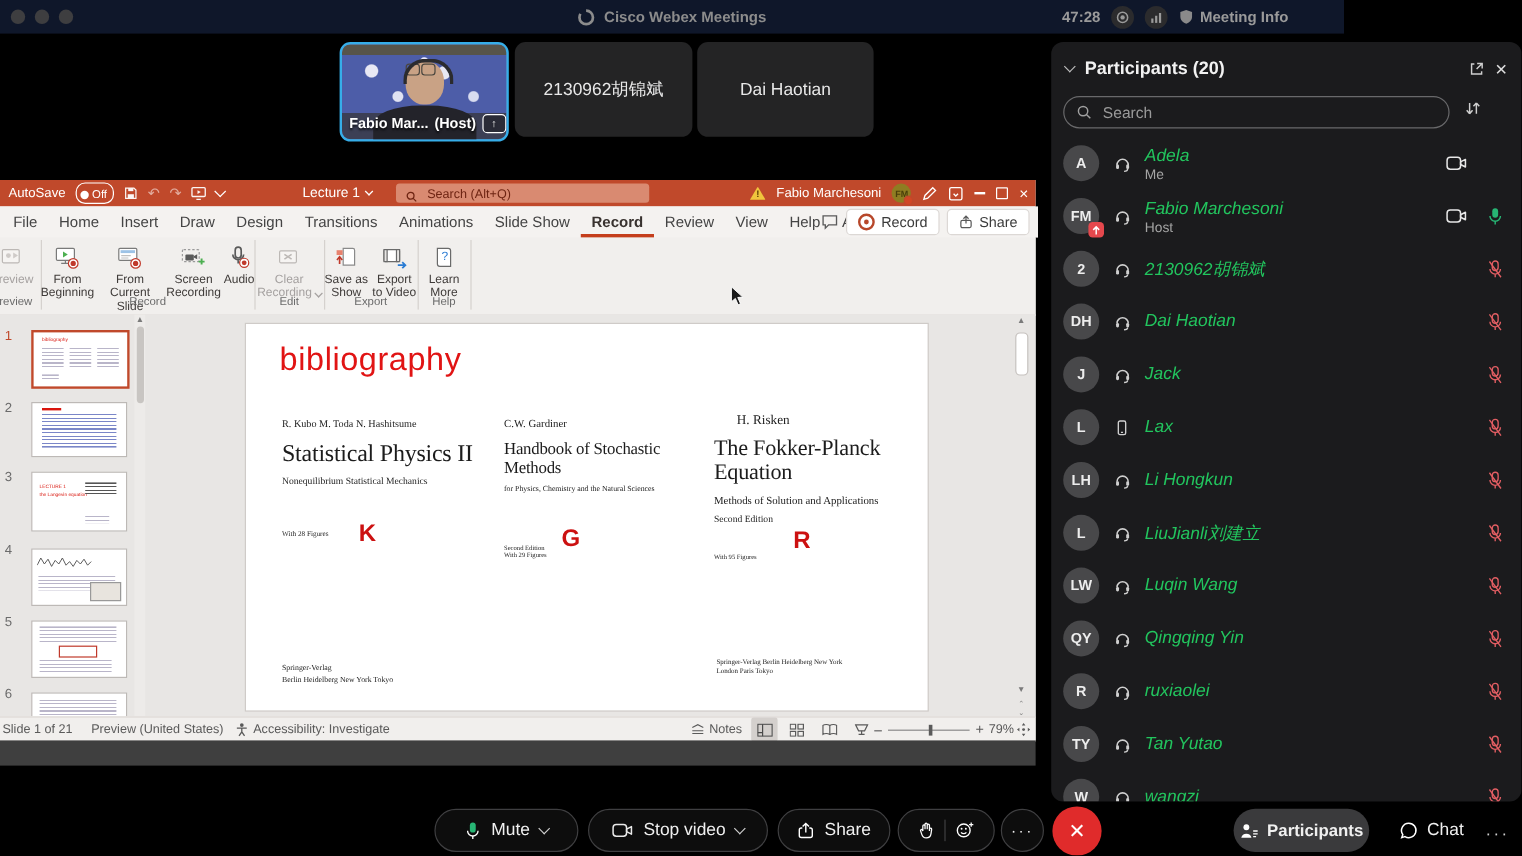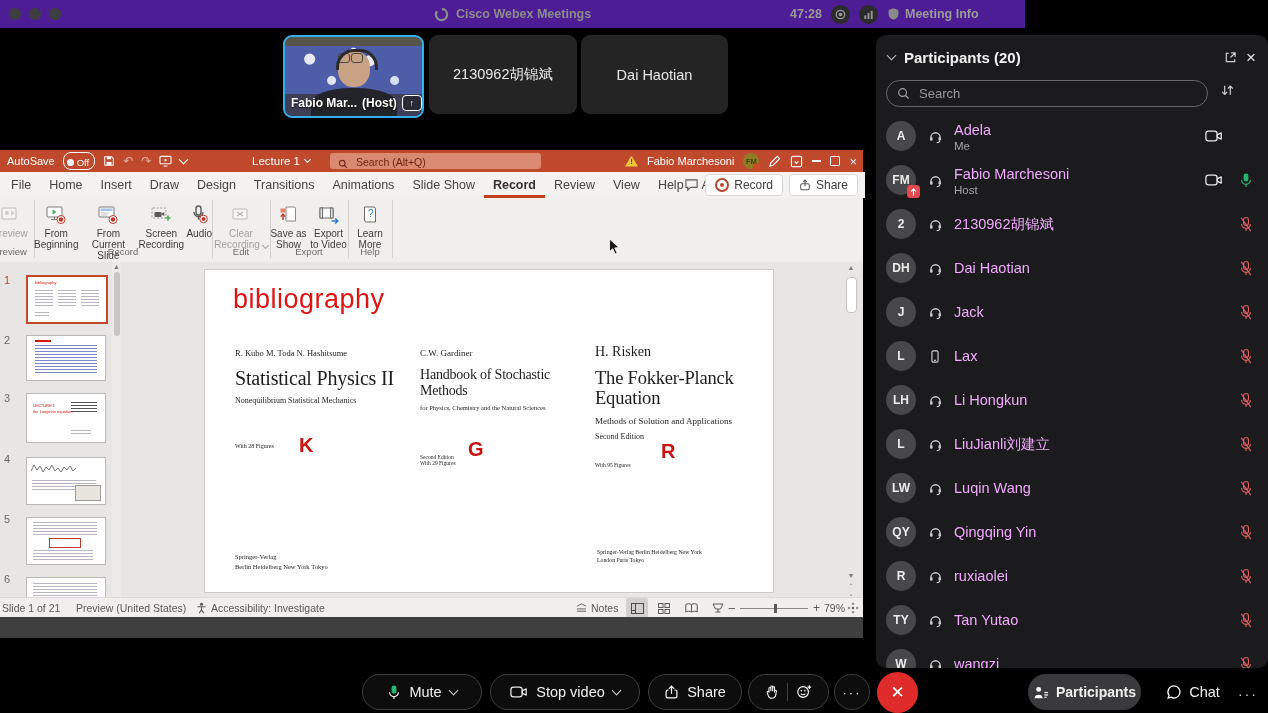--- a/index.html
+++ b/index.html
@@ -3,21 +3,21 @@
 <meta charset="utf-8">
 <style>
   html,body{margin:0;padding:0;}
   body{width:1268px;height:713px;background:#000;position:relative;overflow:hidden;
        font-family:"Liberation Sans", sans-serif;-webkit-font-smoothing:antialiased;}
   .abs{position:absolute;}
   svg{display:block;}
   .chev{display:inline-block;width:6px;height:6px;border-right:1.6px solid currentColor;border-bottom:1.6px solid currentColor;transform:rotate(45deg);margin-top:-3px;}
 
   
-  #topbar{left:0;top:0;width:1025px;height:28px;background:#4c1d95;}
+  #topbar{left:0;top:0;width:1120px;height:28px;background:#0f172a;}
   .tdot{width:12px;height:12px;border-radius:50%;background:#3e3e40;top:8px;}
   #tb-title{top:0;left:0;right:0;height:28px;display:flex;align-items:center;justify-content:center;gap:7px;color:#8c8c8c;font-size:12.5px;font-weight:bold;}
   #tb-right{top:0;right:0;height:28px;display:flex;align-items:center;gap:9px;padding-right:0;color:#9a9a9a;width:235px;overflow:hidden;}
   .tb-circle{width:19px;height:19px;border-radius:50%;background:#2b2b2d;display:flex;align-items:center;justify-content:center;}
   #tb-timer{font-size:12.5px;color:#9a9a9a;font-weight:bold;}
   #tb-meeting{font-size:12.5px;font-weight:bold;white-space:nowrap;display:flex;align-items:center;gap:5px;}
 
   
   .vtile{top:35px;height:79px;border-radius:9px;background:#242425;display:flex;align-items:center;justify-content:center;color:#e8e8e8;font-size:14.5px;}
   #tile1{left:283px;width:137px;border:2.5px solid var(--active-blue,#36AEE9);background:#6a74ad;overflow:hidden;}
@@ -118,21 +118,21 @@
   #sort-ic{left:344px;top:48px;}
   #plist{left:0;top:79px;width:100%;bottom:0;overflow:hidden;}
   .p-row{height:44px;display:flex;align-items:center;padding:0 12px 0 10px;gap:0;}
   .p-avatar{width:30px;height:30px;border-radius:50%;background:#48484A;color:#EDEDED;font-size:12px;font-weight:bold;display:flex;align-items:center;justify-content:center;position:relative;flex:0 0 auto;}
   .share-badge{display:none;position:absolute;right:-4px;bottom:-3px;width:13px;height:13px;border-radius:3.5px;background:#E5484D;align-items:center;justify-content:center;}
   .sharing .share-badge{display:flex;}
   .p-dev{width:24px;margin-left:7px;display:flex;justify-content:center;flex:0 0 auto;}
   .p-dev .ic-phone{display:none;}
   .device-phone .ic-phone{display:block;}
   .p-names{margin-left:7px;flex:1;min-width:0;}
-  .p-name{color:#f0abfc;font-size:14.5px;white-space:nowrap;overflow:hidden;}
+  .p-name{color:#22c55e;font-size:14.5px;white-space:nowrap;overflow:hidden;font-style:italic;}
   .p-sub{color:#A4A4A4;font-size:11.5px;margin-top:1px;}
   .p-sub:empty{display:none;}
   .p-cam{display:none;width:24px;margin-right:10px;flex:0 0 auto;justify-content:center;}
   .has-cam .p-cam{display:flex;}
   .p-mic{width:20px;display:flex;justify-content:center;flex:0 0 auto;visibility:hidden;}
   .p-mic .ic-mic-on{display:none;}
   .p-mic .ic-mic-muted{display:none;}
   .mic-on .p-mic{visibility:visible;}
   .mic-on .ic-mic-on{display:block;}
   .mic-muted .p-mic{visibility:visible;}
@@ -496,21 +496,21 @@
         <div class="b-sub" style="font-size:6.5px;margin-top:5px;">for Physics, Chemistry and the Natural Sciences</div>
         <div class="b-note" style="position:absolute;left:0;top:106px;font-size:5.5px;">
           <span>Second Edition</span><br>
           <span>With 29 Figures</span>
         </div>
         <span class="b-letter" style="left:48px;top:90px;">G</span>
 
       </div>
 
       <div class="book" style="left:390px;top:74px;width:162px;">
-        <div class="b-authors" style="font-size:14px;">H. Risken</div>
+        <div class="b-authors" style="font-size:11px;margin-left:19px;">H. Risken</div>
         <div class="b-title" style="font-size:18.5px;margin-top:8px;line-height:1.1;">The Fokker-Planck Equation</div>
         <div class="b-sub" style="font-size:9px;margin-top:7px;">Methods of Solution and Applications</div>
         <div style="font-size:8px;margin-top:6px;">Second Edition</div>
         <span class="b-letter" style="left:66px;top:96px;">R</span>
         <div class="b-note" style="position:absolute;left:0;top:118px;font-size:5.5px;">With 95 Figures</div>
         <div class="b-pub" style="position:absolute;left:2px;top:204px;font-size:5.8px;line-height:1.45;">
           <span>Springer-Verlag Berlin Heidelberg New York</span><br>
           <span>London   Paris   Tokyo</span>
         </div>
       </div>

